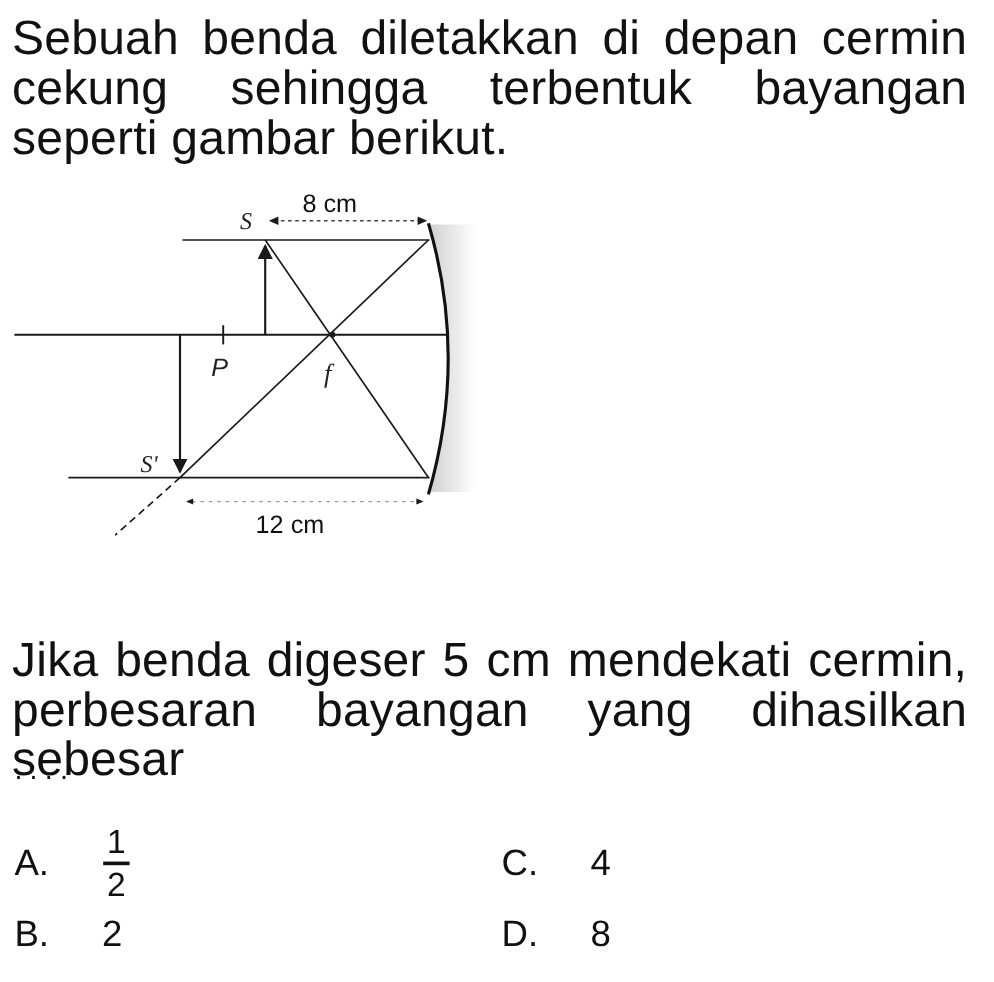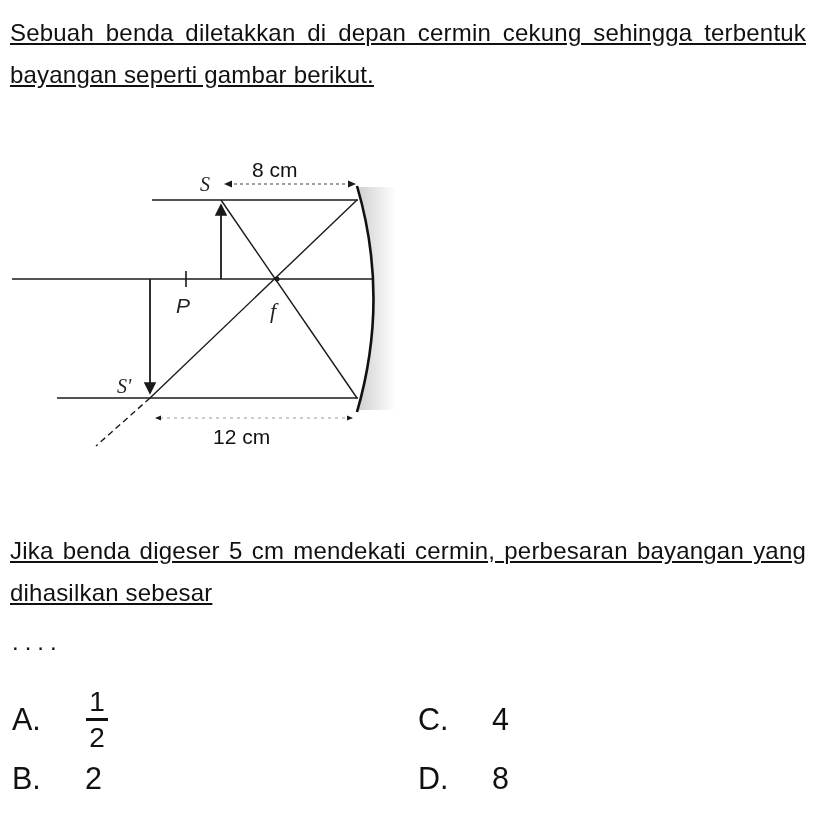--- a/index.html
+++ b/index.html
@@ -1,19 +1,19 @@
 <!DOCTYPE html>
 <html><head>
   <meta charset="utf-8">
   <style>
     html, body { margin: 0; padding: 0; background: #ffffff; }
     body { width: 828px; height: 818px; position: relative; overflow: hidden;
            font-family: "Liberation Sans", "DejaVu Sans", sans-serif; color: #111; }
-    .para { position: absolute; left: 10px; width: 796px; font-size: 24px; line-height: 41.5px;
-            text-align: justify; text-align-last: left; letter-spacing: 0.2px; text-decoration: underline; }
+    .para { position: absolute; left: 10px; width: 796px; font-size: 40px; line-height: 41.5px;
+            text-align: justify; text-align-last: left; letter-spacing: 0.2px; }
     .para-1 { top: 12px; }
     .para-2 { top: 530px; }
     .dots { position: absolute; left: 12px; top: 628px; font-size: 24px; letter-spacing: 6px; }
     svg.diagram { position: absolute; left: 0; top: 150px; }
     .opt { position: absolute; font-size: 30.5px; line-height: 1; }
     .opt-letter { position: absolute; }
     .opt-value { position: absolute; }
     .frac { position: absolute; display: flex; flex-direction: column; align-items: center; font-size: 28px; line-height: 1; }
     .frac .num { padding-bottom: 2px; }
     .frac .bar { width: 22px; height: 2.5px; background: #111; }

